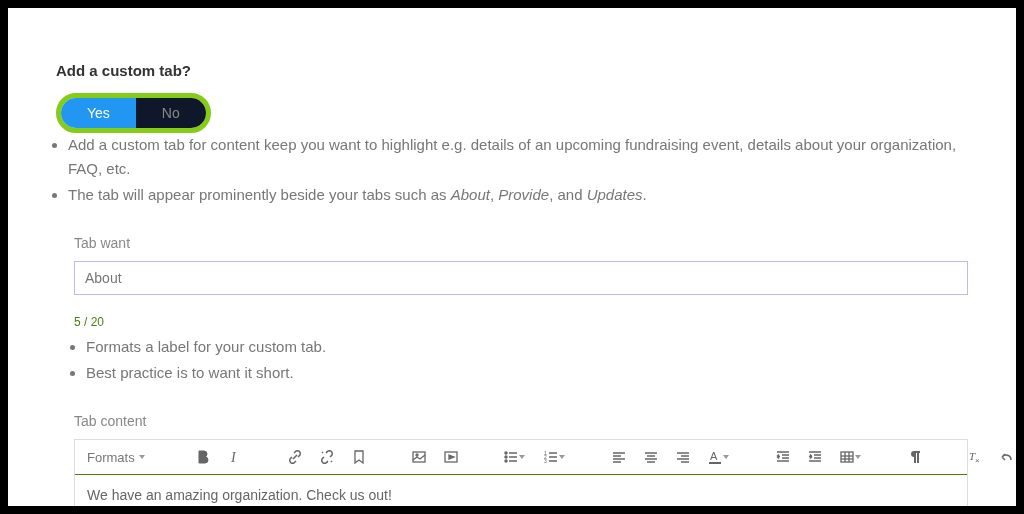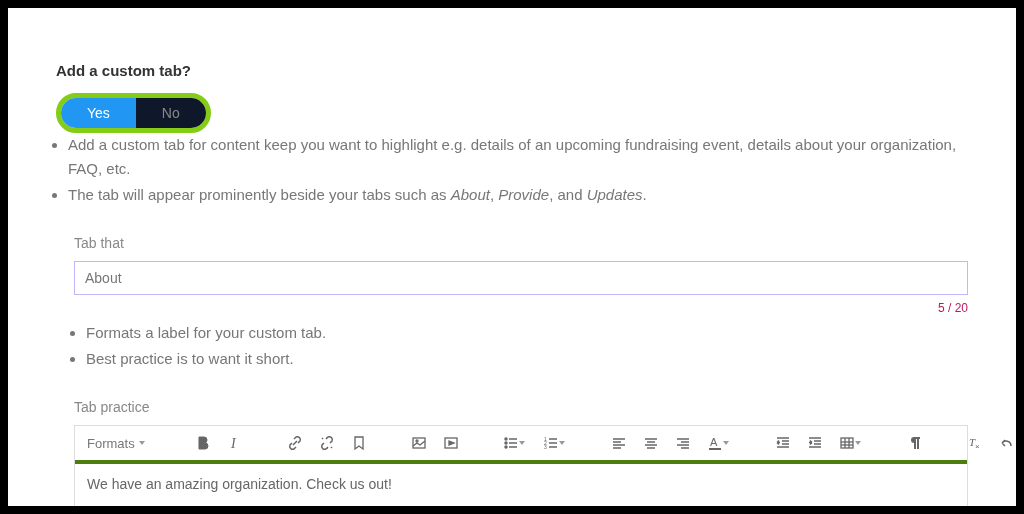--- a/index.html
+++ b/index.html
@@ -63,34 +63,34 @@
     height: 34px;
     border: 1px solid #c4b5fd;
     padding: 6px 10px;
     font-size: 14px;
     color: #777;
     background: #fff;
     outline: none;
     font-family: inherit;
   }
   .char-count {
-    text-align: right;
-    color: #be185d;
+    text-align: left;
+    color: #4d7c0f;
     font-size: 12px;
-    margin-top: 6px;
+    margin-top: 20px;
   }
   .editor-wrap {
     border: 1px solid #ddd;
     margin-top: 0;
   }
   .toolbar {
     display: flex;
     align-items: center;
     padding: 4px 6px;
-    border-bottom: 4px solid #4d7c0f;
+    border-bottom: 1px solid #4d7c0f;
     gap: 16px;
     flex-wrap: nowrap;
   }
   .formats-btn {
     color: #777;
     font-size: 13px;
     padding: 4px 6px;
     cursor: pointer;
     display: inline-flex;
     align-items: center;
@@ -151,32 +151,32 @@
   </div>
 
   <ul class="hints">
     <li>Add a custom tab for content keep you want to highlight e.g. details of an upcoming fundraising event, details about your organization, FAQ, etc.</li>
     <li>
       <span>The tab will appear prominently beside your tabs such as </span><em class="it">About</em><span>, </span><em class="it">Provide</em><span>, and </span><em class="it">Updates</em><span>.</span>
     </li>
   </ul>
 
   <div class="section-pad">
-    <div class="field-label">Tab that</div>
+    <div class="field-label">Tab want</div>
     <input class="text-input" type="text" value="About" style="">
     <div class="char-count">5 / 20</div>
   </div>
 
   <ul class="hints" style="margin-top:6px; padding-left:30px;">
     <li>Formats a label for your custom tab.</li>
     <li>Best practice is to want it short.</li>
   </ul>
 
   <div class="section-pad">
-    <div class="field-label">Tab practice</div>
+    <div class="field-label">Tab content</div>
 
     <div class="editor-wrap">
       <div class="toolbar">
 
         <span class="formats-btn">
           <span>Formats</span>
           <span class="caret"></span>
         </span>
 
         <span class="tb-sep"></span>

